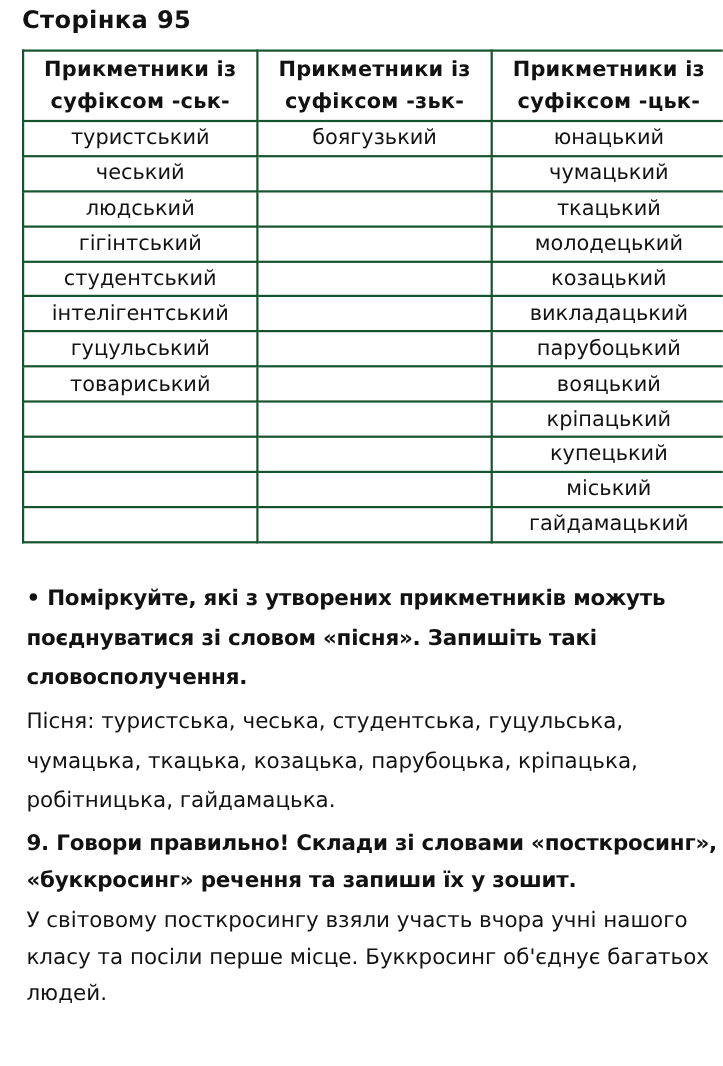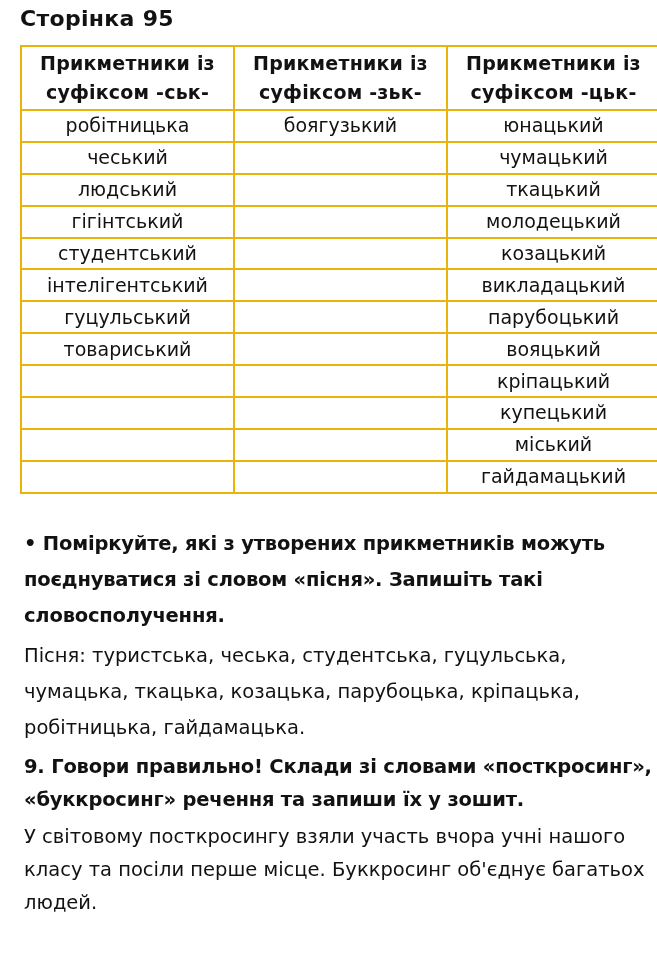--- a/index.html
+++ b/index.html
@@ -26,21 +26,21 @@
     letter-spacing: 0.3px;
   }
   table.adj-table {
     border-collapse: collapse;
     table-layout: fixed;
     width: 641px;
     margin-top: 13px;
   }
   table.adj-table th,
   table.adj-table td {
-    border: 2px solid #eab308;
+    border: 2px solid #14532d;
     text-align: center;
     padding: 0;
     overflow: hidden;
   }
   table.adj-table th {
     height: 62px;
     font-size: 19px;
     font-weight: bold;
     line-height: 29px;
     letter-spacing: 0.2px;
@@ -84,21 +84,21 @@
           <span class="line" style="display:block">суфіксом -зьк-</span>
         </th>
         <th>
           <span class="line" style="display:block">Прикметники із</span>
           <span class="line" style="display:block">суфіксом -цьк-</span>
         </th>
       </tr>
     </thead>
     <tbody>
       <tr>
-        <td>робітницька</td>
+        <td>туристський</td>
         <td>боягузький</td>
         <td>юнацький</td>
       </tr>
       <tr>
         <td>чеський</td>
         <td></td>
         <td>чумацький</td>
       </tr>
       <tr>
         <td>людський</td>

